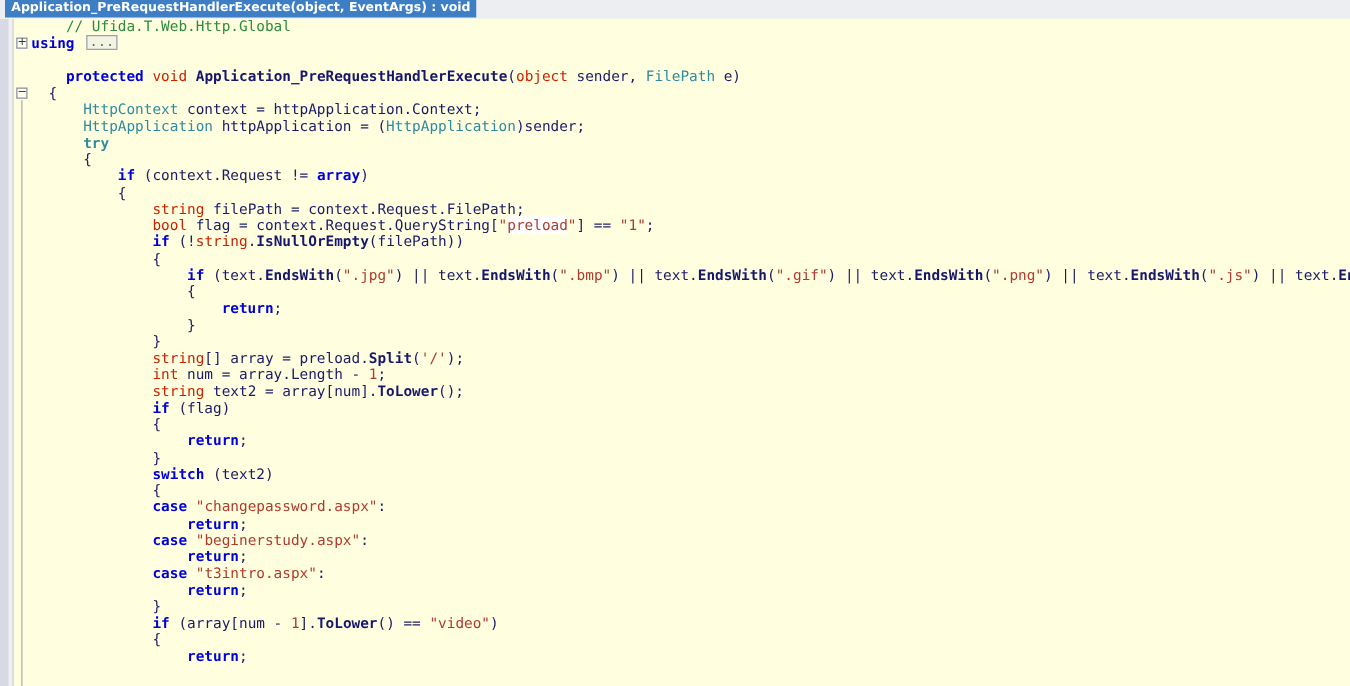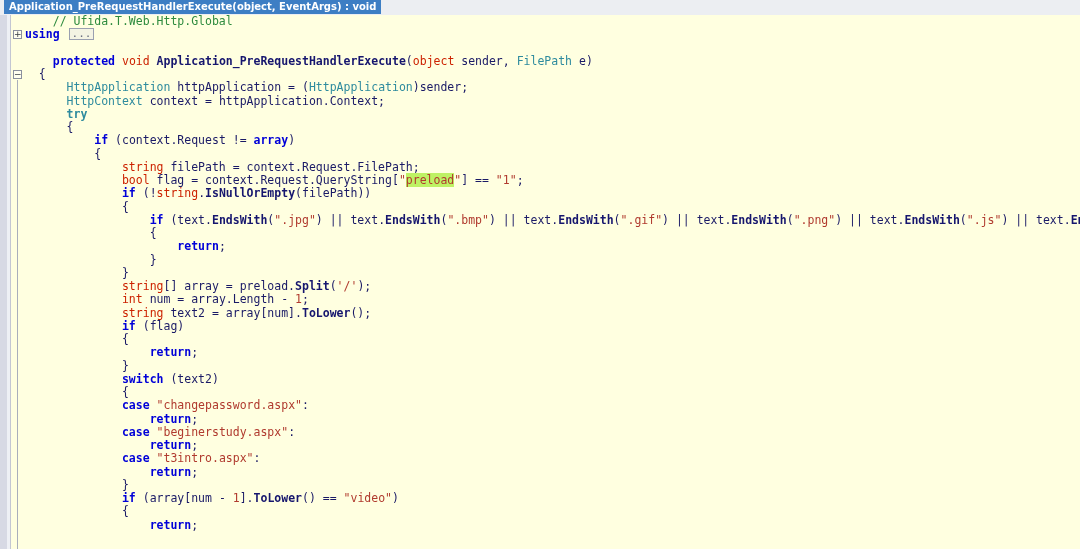--- a/index.html
+++ b/index.html
@@ -112,21 +112,21 @@
   .kw2      { color: #cc2200; }
   .type     { color: #2e8b9e; }                       
   .tryk     { color: #2e8b9e; font-weight: bold; }
   .ident    { color: #1a1a66; }
   .method   { color: #16166e; font-weight: bold; }
   .str      { color: #b03a2e; }
   .chr      { color: #b03a2e; }
   .num      { color: #b03a2e; }
   .cmt      { color: #2e8b3e; }
   .punct    { color: #1a1a66; }
-  .hl       { background: #bef264; }
+  .hl       { background: #ffffff; }
 
   
   .collapsed-box {
     display: inline-block;
     border: 1px solid #9aa0b0;
     background: #f4f4e3;
     color: #6b7080;
     line-height: 10px;
     font-size: 11px;
     padding: 0px 2px;
@@ -176,22 +176,22 @@
         <div class="out-marker" style="top: 55px;">−</div>
         <div class="out-line" style="top: 65px; height: 469px;"></div>
       </div>
 
     <div class="code-area" id="code-area">
         <div class="line"><span>    </span><span class="cmt">// Ufida.T.Web.Http.Global</span></div>
         <div class="line"><span></span><span class="kw">using</span><span class="punct"> </span><span class="collapsed-box">...</span></div>
         <div class="line"><span></span></div>
         <div class="line"><span>    </span><span class="kw">protected</span><span class="punct"> </span><span class="kw2">void</span><span class="punct"> </span><span class="method">Application_PreRequestHandlerExecute</span><span class="punct">(</span><span class="kw2">object</span><span class="ident"> sender, </span><span class="type">FilePath</span><span class="ident"> e)</span></div>
         <div class="line"><span>  </span><span class="punct">{</span></div>
+        <div class="line"><span>      </span><span class="type">HttpContext</span><span class="ident"> context = httpApplication.Context;</span></div>
         <div class="line"><span>      </span><span class="type">HttpApplication</span><span class="ident"> httpApplication = (</span><span class="type">HttpApplication</span><span class="ident">)sender;</span></div>
-        <div class="line"><span>      </span><span class="type">HttpContext</span><span class="ident"> context = httpApplication.Context;</span></div>
         <div class="line"><span>      </span><span class="tryk">try</span></div>
         <div class="line"><span>      </span><span class="punct">{</span></div>
         <div class="line"><span>          </span><span class="kw">if</span><span class="ident"> (context.Request != </span><span class="kw">array</span><span class="ident">)</span></div>
         <div class="line"><span>          </span><span class="punct">{</span></div>
         <div class="line"><span>              </span><span class="kw2">string</span><span class="ident"> filePath = context.Request.FilePath;</span></div>
         <div class="line"><span>              </span><span class="kw2">bool</span><span class="ident"> flag = context.Request.QueryString[</span><span class="str">"</span><span class="str hl">preload</span><span class="str">"</span><span class="ident">] == </span><span class="str">"1"</span><span class="ident">;</span></div>
         <div class="line"><span>              </span><span class="kw">if</span><span class="ident"> (!</span><span class="kw2">string</span><span class="ident">.</span><span class="method">IsNullOrEmpty</span><span class="ident">(filePath))</span></div>
         <div class="line"><span>              </span><span class="punct">{</span></div>
         <div class="line"><span>                  </span><span class="kw">if</span><span class="ident"> (text.</span><span class="method">EndsWith</span><span class="ident">(</span><span class="str">".jpg"</span><span class="ident">) || text.</span><span class="method">EndsWith</span><span class="ident">(</span><span class="str">".bmp"</span><span class="ident">) || text.</span><span class="method">EndsWith</span><span class="ident">(</span><span class="str">".gif"</span><span class="ident">) || text.</span><span class="method">EndsWith</span><span class="ident">(</span><span class="str">".png"</span><span class="ident">) || text.</span><span class="method">EndsWith</span><span class="ident">(</span><span class="str">".js"</span><span class="ident">) || text.</span><span class="method">EndsWith</span></div>
         <div class="line"><span>                  </span><span class="punct">{</span></div>

